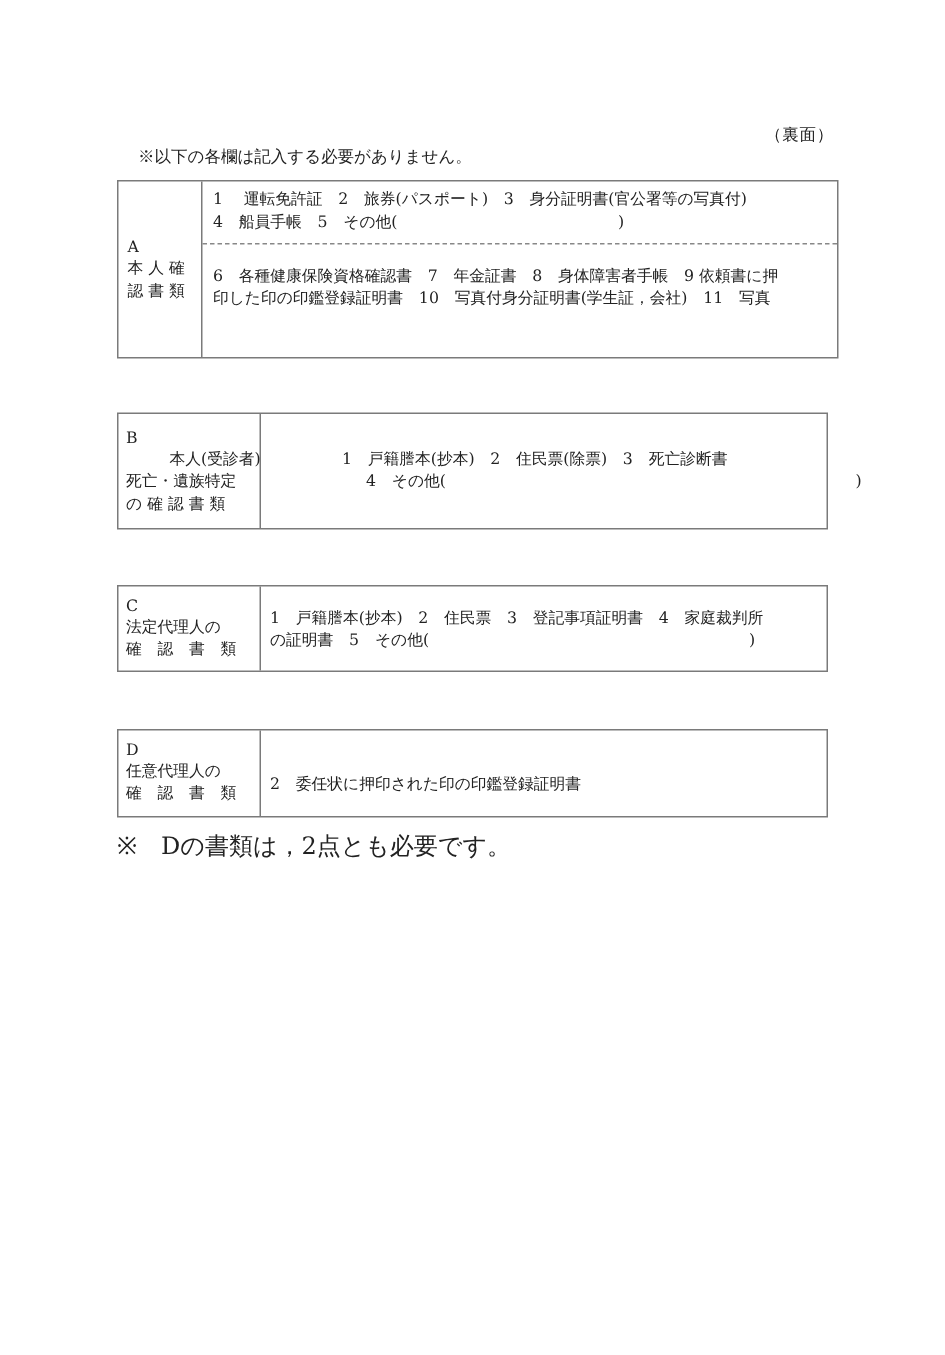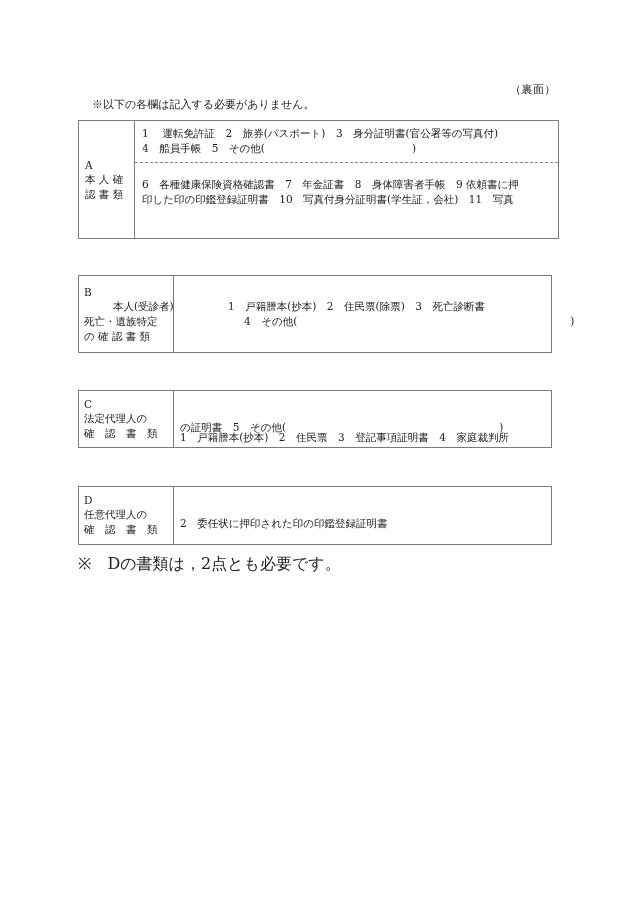--- a/index.html
+++ b/index.html
@@ -50,21 +50,21 @@
   </div>
 </div>
 
 <div class="box" style="left:78px; top:390px; width:474px; height:58px;">
   <div class="head" style="width:95px;">
     <div class="line" style="left:5px; top:6px;">C</div>
     <div class="line" style="left:5px; top:20px;">法定代理人の</div>
     <div class="line" style="left:5px; top:35px;">確　認　書　類</div>
   </div>
   <div class="body" style="left:95px;">
-    <div class="line" style="left:6px; top:14px;margin-top:25px;">1　戸籍謄本(抄本)　2　住民票　3　登記事項証明書　4　家庭裁判所</div>
+    <div class="line" style="left:6px; top:14px;">1　戸籍謄本(抄本)　2　住民票　3　登記事項証明書　4　家庭裁判所</div>
     <div class="line" style="left:6px; top:29px;">の証明書　5　その他(　　　　　　　　　　　　　　　　　　　　 )</div>
   </div>
 </div>
 
 <div class="box" style="left:78px; top:486px; width:474px; height:59px;">
   <div class="head" style="width:95px;">
     <div class="line" style="left:5px; top:6px;">D</div>
     <div class="line" style="left:5px; top:20px;">任意代理人の</div>
     <div class="line" style="left:5px; top:35px;">確　認　書　類</div>
   </div>

